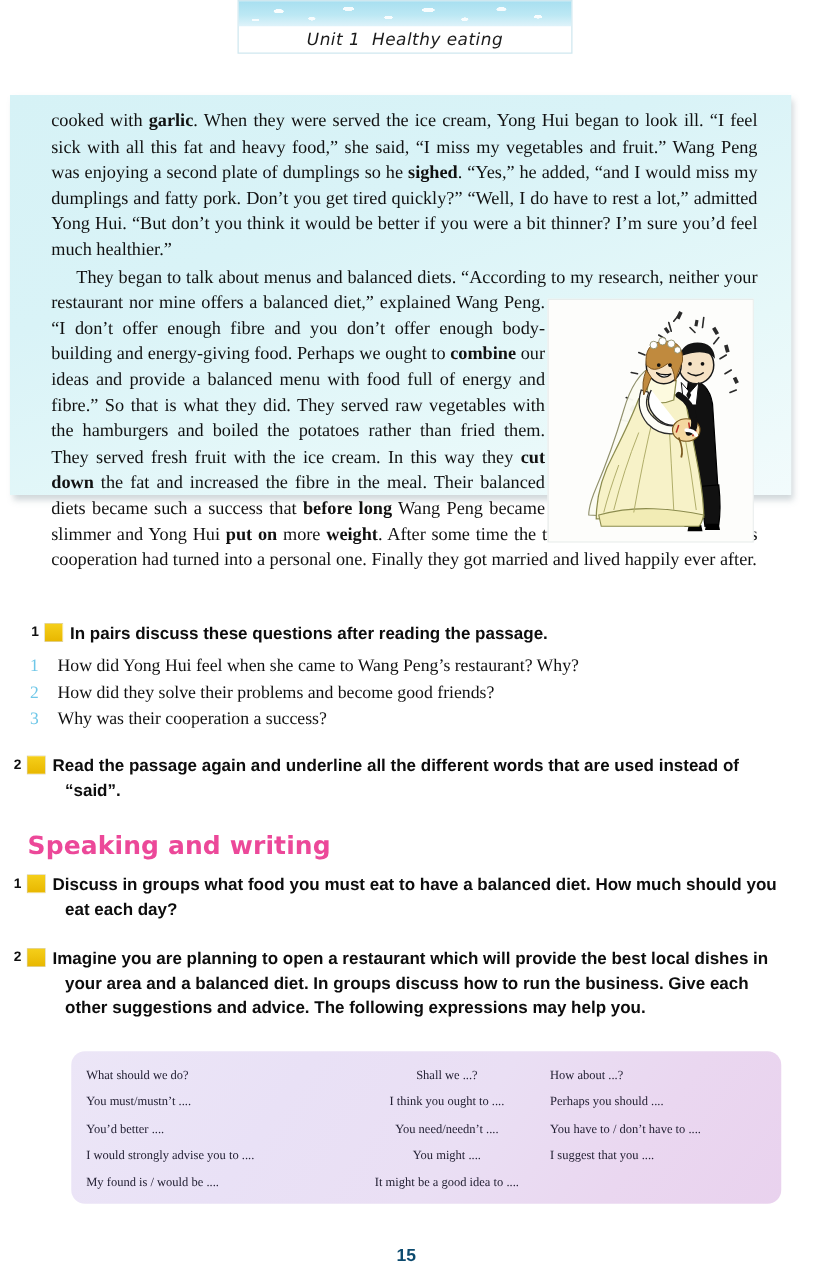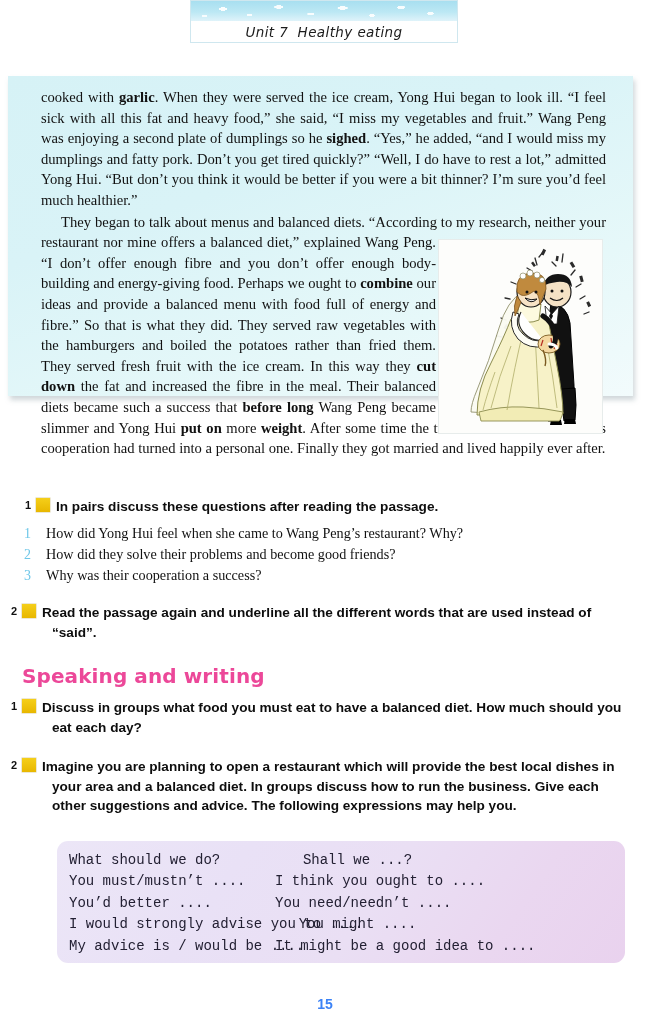--- a/index.html
+++ b/index.html
@@ -173,45 +173,45 @@
     left: 12px;
     top: 9px;
     right: 8px;
     display: flex;
   }
   .expr-col { flex: 0 0 auto; }
   .expr-col.c1 { width: 206px; }
   .expr-col.c2 { width: 165px; text-align: center; }
   .expr-col.c3 { width: 185px; }
   .expr-line {
-    font-family: Liberation Mono, monospace;
-    font-size: 14px;
+    font-family: Liberation Serif, serif;
+    font-size: 10px;
     line-height: 21.4px;
     color: #232033;
     white-space: nowrap;
   }
 
   
   .page-num {
     position: absolute;
     left: 0; right: 0;
     top: 996px;
     text-align: center;
     font-family: "Liberation Sans", sans-serif;
     font-weight: bold;
     font-size: 14px;
-    color: #3b82f6;
+    color: #0c4a6e;
   }
 </style>
 </head>
 <body>
 
 <div class="header-box">
   <div class="header-droplets"></div>
-  <div class="header-title">Unit 7  Healthy eating</div>
+  <div class="header-title">Unit 1  Healthy eating</div>
 </div>
 
 <div class="passage">
   <div class="passage-inner">
     <p>cooked with <b>garlic</b>. When they were served the ice cream, Yong Hui began to look ill. “I feel sick with all this fat and heavy food,” she said, “I miss my vegetables and fruit.” Wang Peng was enjoying a second plate of dumplings so he <b>sighed</b>. “Yes,” he added, “and I would miss my dumplings and fatty pork. Don’t you get tired quickly?” “Well, I do have to rest a lot,” admitted Yong Hui. “But don’t you think it would be better if you were a bit thinner? I’m sure you’d feel much healthier.”</p>
     <p class="indent"><span style="float: right; width: 170px; height: 160px; shape-outside: content-box; margin-top: 40px;"></span>They began to talk about menus and balanced diets. “According to my research, neither your restaurant nor mine offers a balanced diet,” explained Wang Peng. “I don’t offer enough fibre and you don’t offer enough body-building and energy-giving food. Perhaps we ought to <b>combine</b> our ideas and provide a balanced menu with food full of energy and fibre.” So that is what they did. They served raw vegetables with the hamburgers and boiled the potatoes rather than fried them. They served fresh fruit with the ice cream. In this way they <b>cut down</b> the fat and increased the fibre in the meal. Their balanced diets became such a success that <b>before long</b> Wang Peng became slimmer and Yong Hui <b>put on</b> more <b>weight</b>. After some time the two found that their business cooperation had turned into a personal one. Finally they got married and lived happily ever after.</p>
   </div>
 </div>
 
 <div class="illustration">
@@ -351,25 +351,32 @@
   </div>
 </div>
 
 <div class="expr-box">
   <div class="expr-cols">
     <div class="expr-col c1">
       <div class="expr-line">What should we do?</div>
       <div class="expr-line">You must/mustn’t ....</div>
       <div class="expr-line">You’d better ....</div>
       <div class="expr-line">I would strongly advise you to ....</div>
-      <div class="expr-line">My advice is / would be ....</div>
+      <div class="expr-line">My found is / would be ....</div>
     </div>
     <div class="expr-col c2">
       <div class="expr-line">Shall we ...?</div>
       <div class="expr-line">I think you ought to ....</div>
       <div class="expr-line">You need/needn’t ....</div>
       <div class="expr-line">You might ....</div>
       <div class="expr-line">It might be a good idea to ....</div>
     </div>
+    <div class="expr-col c3">
+      <div class="expr-line">How about ...?</div>
+      <div class="expr-line">Perhaps you should ....</div>
+      <div class="expr-line">You have to / don’t have to ....</div>
+      <div class="expr-line">I suggest that you ....</div>
+      <div class="expr-line"></div>
+    </div>
   </div>
 </div>
 
 <div class="page-num">15</div>
 
 </body></html>

